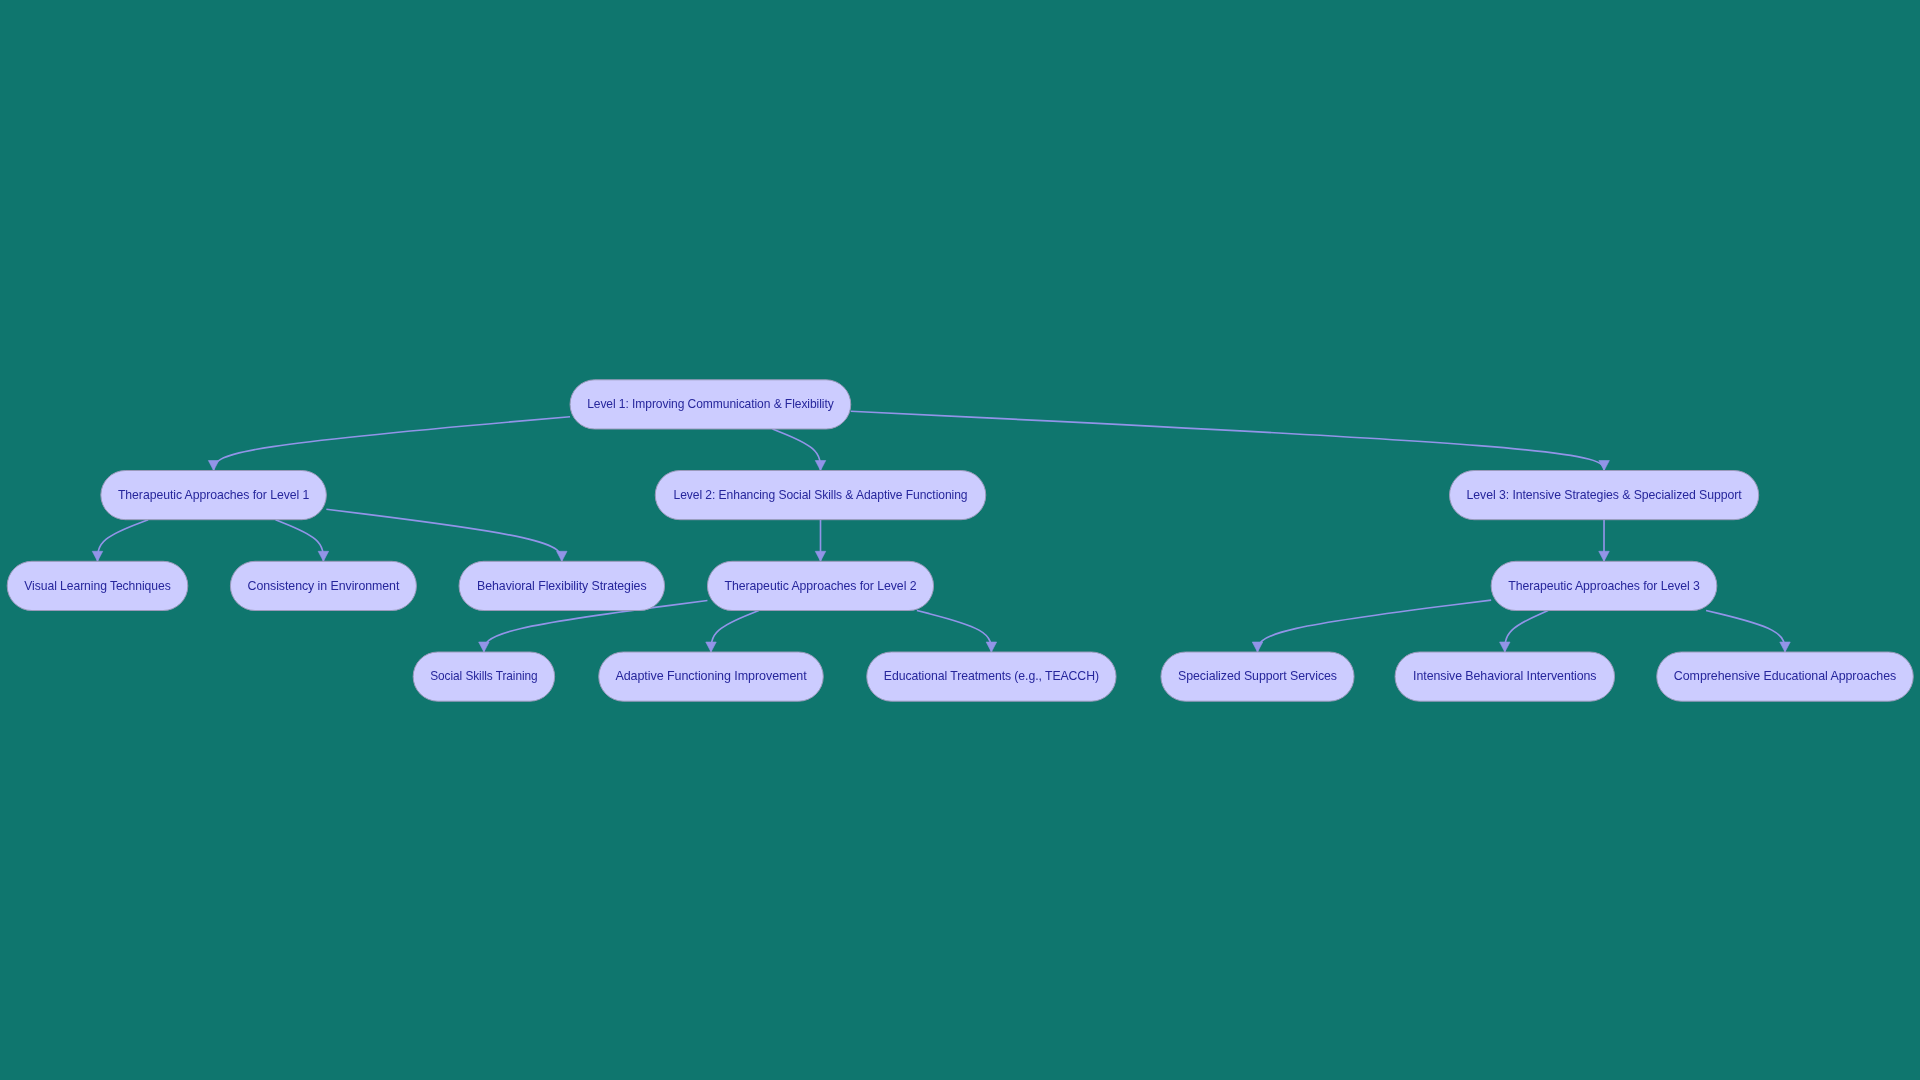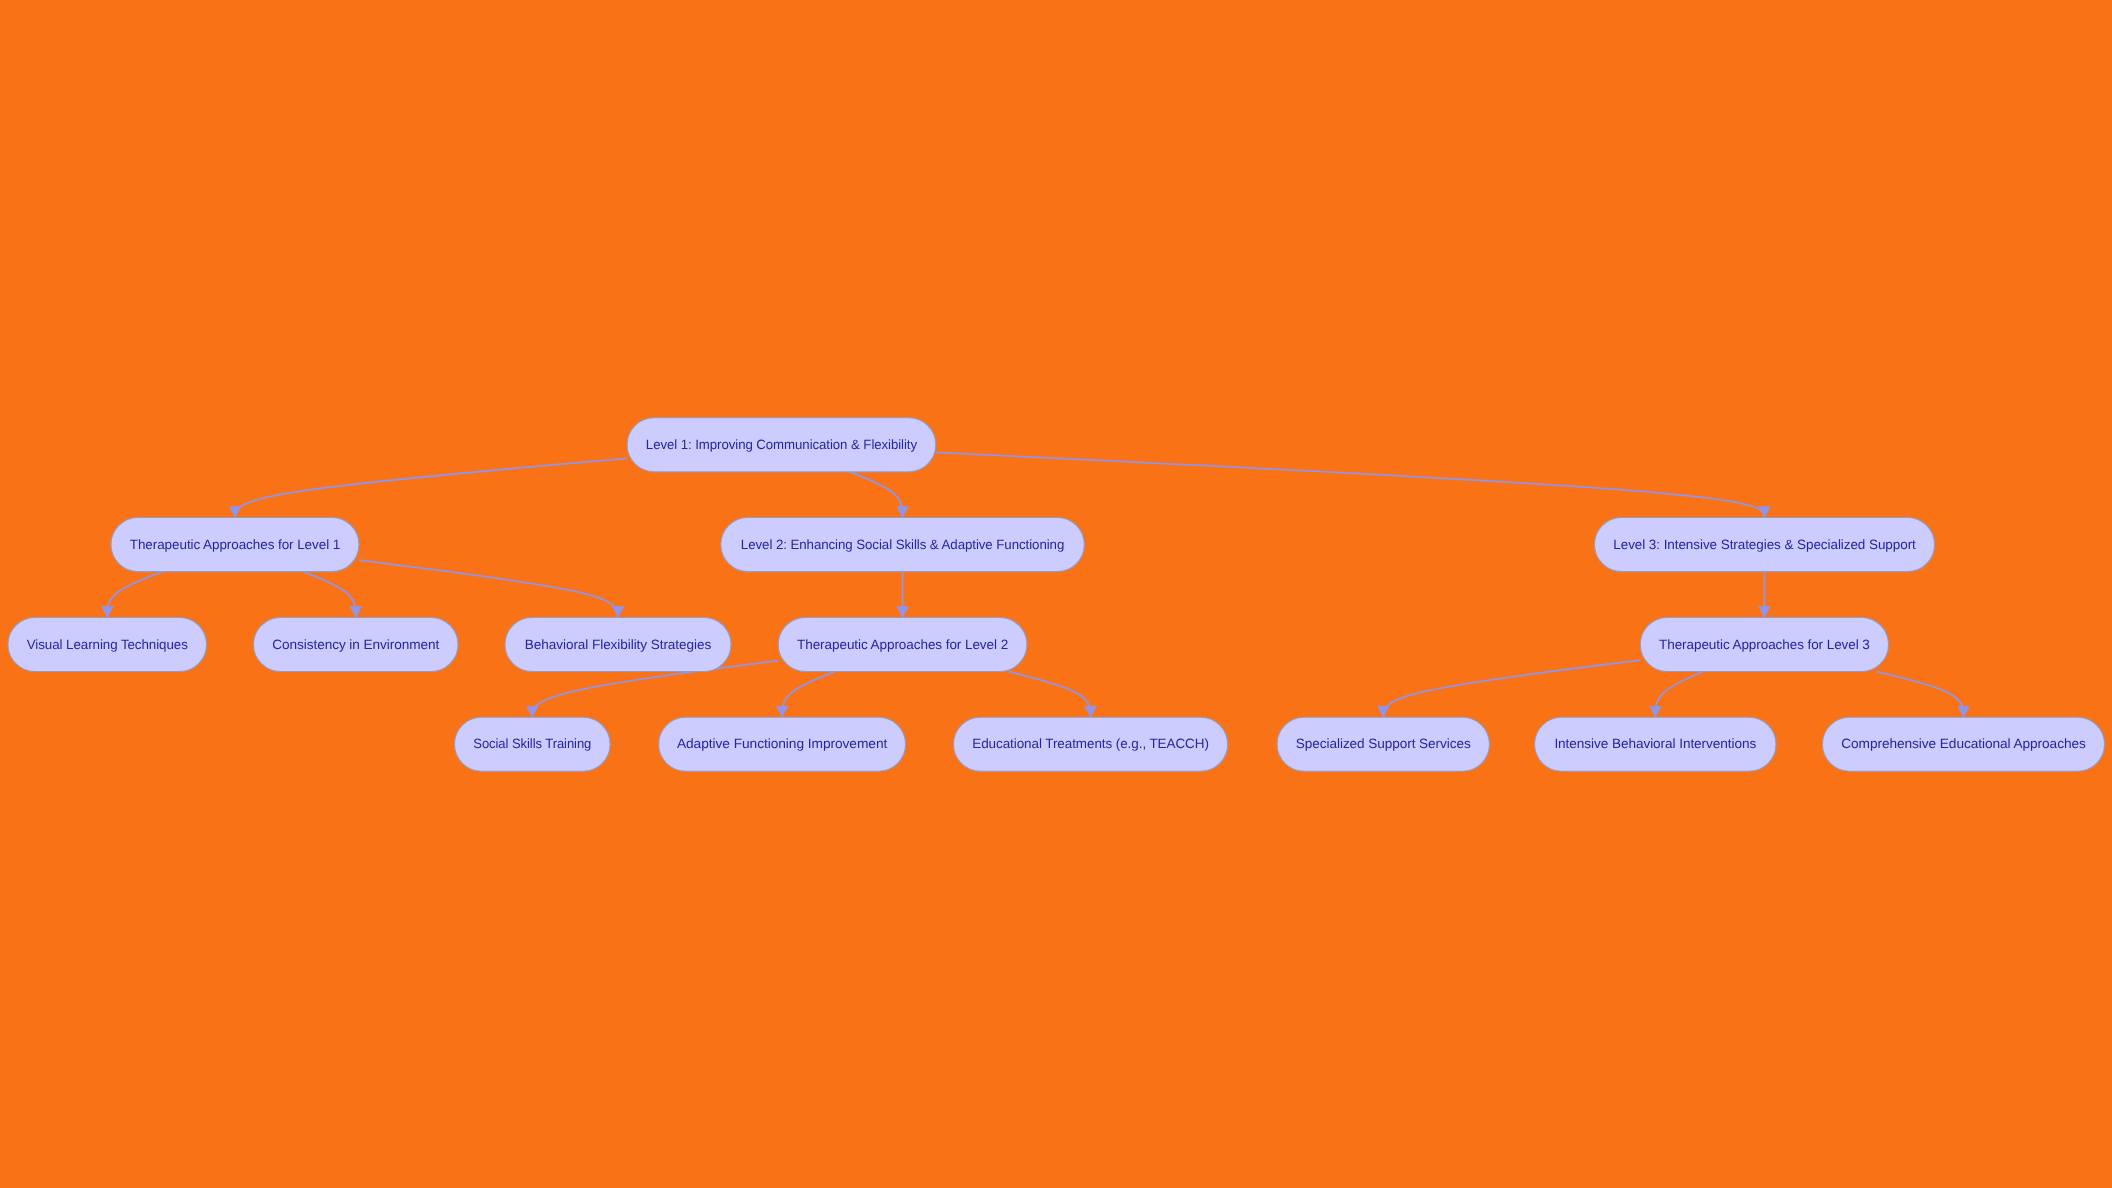--- a/index.html
+++ b/index.html
@@ -3,21 +3,21 @@
 <meta charset="utf-8">
 <title>Therapeutic Approaches Flowchart</title>
 <style>
   html, body {
     margin: 0; padding: 0;
     width: 1920px; height: 1080px;
     background: #ffffff;
     overflow: hidden;
     font-family: "Liberation Sans", sans-serif;
   }
-  #canvas { position: relative; width: 1920px; height: 1080px; background: #f97316; }
+  #canvas { position: relative; width: 1920px; height: 1080px; background: #0f766e; }
   svg.diagram {
     position: absolute; left: 0; top: 0;
     width: 1920px; height: 1080px; display: block;
   }
   .edge-path { fill: none; stroke: #9294e8; stroke-width: 1.65px; }
   .arrow-head { fill: #9294e8; stroke: #9294e8; stroke-width: 0.6px; }
   .node-shape { fill: #ccccff; stroke: #9a9abb; stroke-width: 1px; }
   #node-layer { will-change: transform; }
   .node-label {
     font-family: "Liberation Sans", sans-serif;

